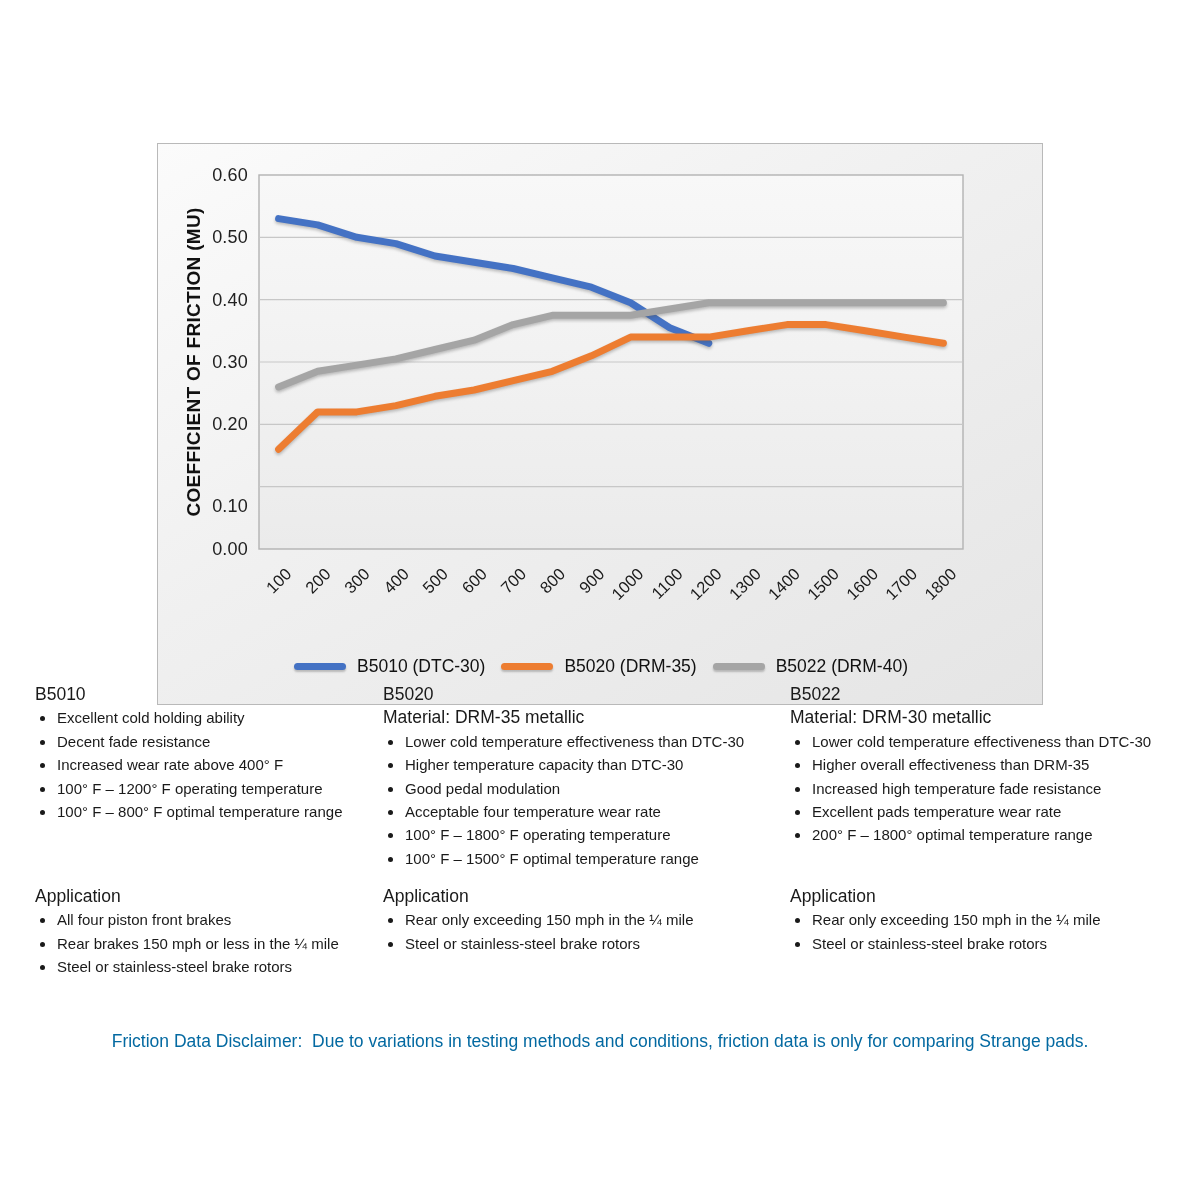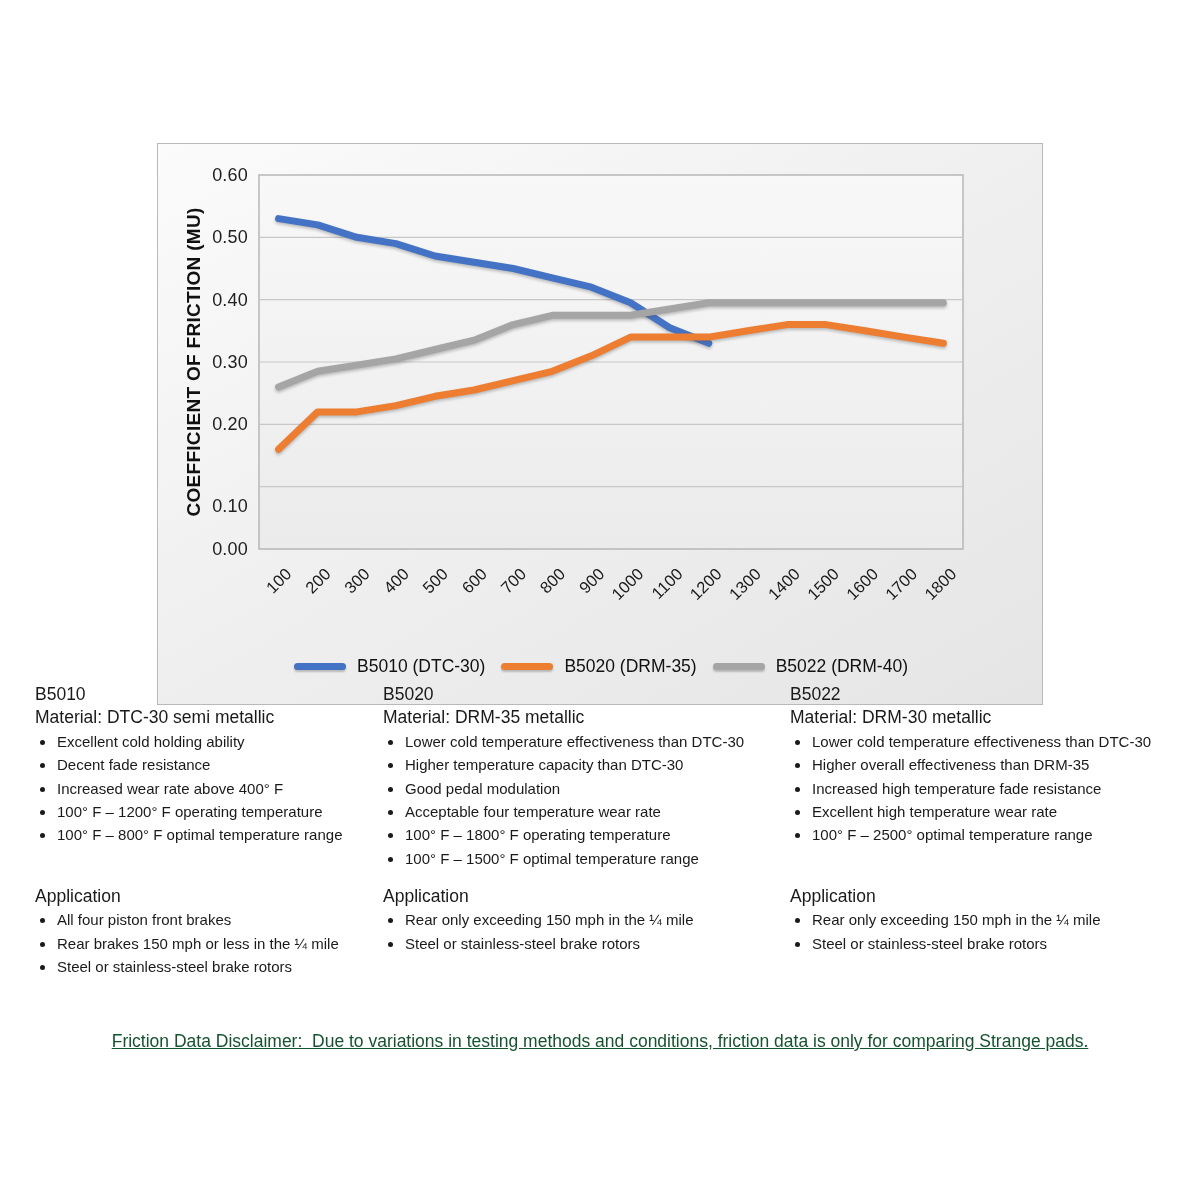--- a/index.html
+++ b/index.html
@@ -25,21 +25,21 @@
 
   
   .col{position:absolute;top:672px;margin-top:11px;}
   .col-1{left:35px;width:335px;}
   .col-2{left:383px;width:395px;}
   .col-3{left:790px;width:395px;}
   .col .line{font-size:17.5px;line-height:23.4px;white-space:nowrap;}
   .col ul{margin:0;padding-left:21px;list-style:disc;}
   .col li{font-size:15px;line-height:23.4px;white-space:nowrap;padding-left:1px;}
   .application{position:absolute;top:202px;left:0;}
-  .disclaimer{position:absolute;left:0;top:1031px;width:1200px;text-align:center;font-size:17.5px;color:#14532d;white-space:pre-wrap;text-decoration:underline;}
+  .disclaimer{position:absolute;left:0;top:1031px;width:1200px;text-align:center;font-size:17.5px;color:#0369a1;white-space:pre-wrap;}
 </style>
 </head>
 <body>
 
 <div class="page">
 
   <div class="chart-card">
     <svg class="plot-svg" width="886" height="562" viewBox="0 0 886 562">
       <defs>
         <linearGradient id="plotbg" x1="0" y1="0" x2="0" y2="1">
@@ -104,21 +104,20 @@
         </div>
         <div class="legend-item">
           <span class="legend-swatch" style="background: rgb(165, 165, 165);"></span>
           <span class="legend-label">B5022 (DRM-40)</span>
         </div>
       </div>
   </div>
 
   <div class="col col-1">
     <div class="line">B5010</div>
-    <div class="line">Material: DTC-30 semi metallic</div>
     <ul>
       <li>Excellent cold holding ability</li>
       <li>Decent fade resistance</li>
       <li>Increased wear rate above 400° F</li>
       <li>100° F – 1200° F operating temperature</li>
       <li>100° F – 800° F optimal temperature range</li>
     </ul>
     <div class="application">
       <div class="line">Application</div>
       <ul>
@@ -149,22 +148,22 @@
     </div>
   </div>
 
   <div class="col col-3">
     <div class="line">B5022</div>
     <div class="line">Material: DRM-30 metallic</div>
     <ul>
       <li>Lower cold temperature effectiveness than DTC-30</li>
       <li>Higher overall effectiveness than DRM-35</li>
       <li>Increased high temperature fade resistance</li>
-      <li>Excellent high temperature wear rate</li>
-      <li>100° F – 2500° optimal temperature range</li>
+      <li>Excellent pads temperature wear rate</li>
+      <li>200° F – 1800° optimal temperature range</li>
     </ul>
     <div class="application">
       <div class="line">Application</div>
       <ul>
         <li>Rear only exceeding 150 mph in the ¼ mile</li>
         <li>Steel or stainless-steel brake rotors</li>
       </ul>
     </div>
   </div>
 

